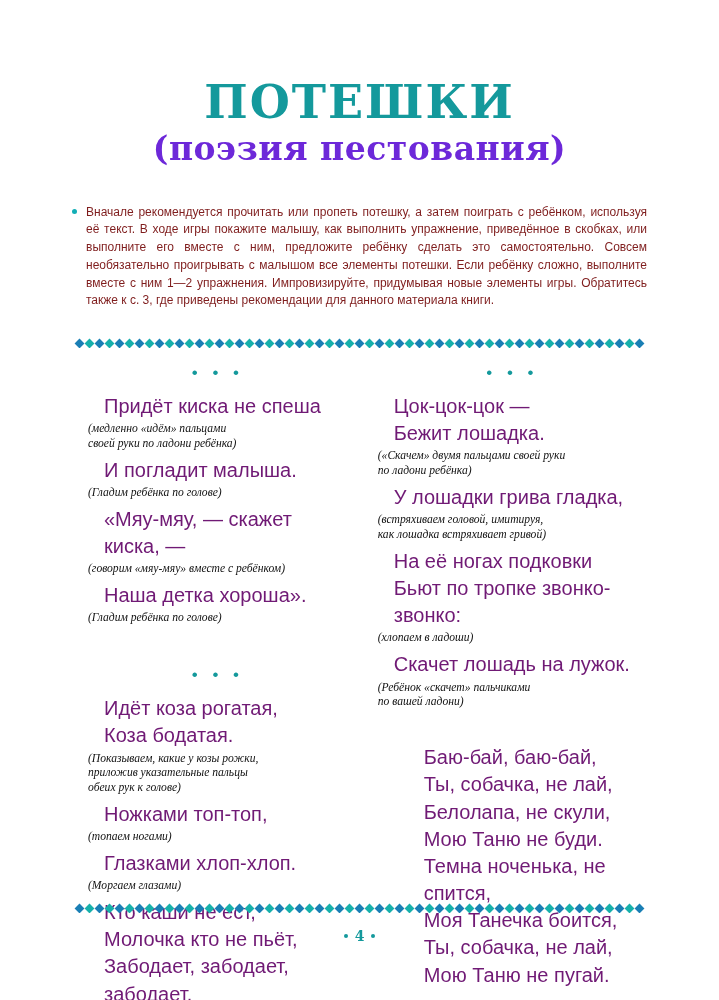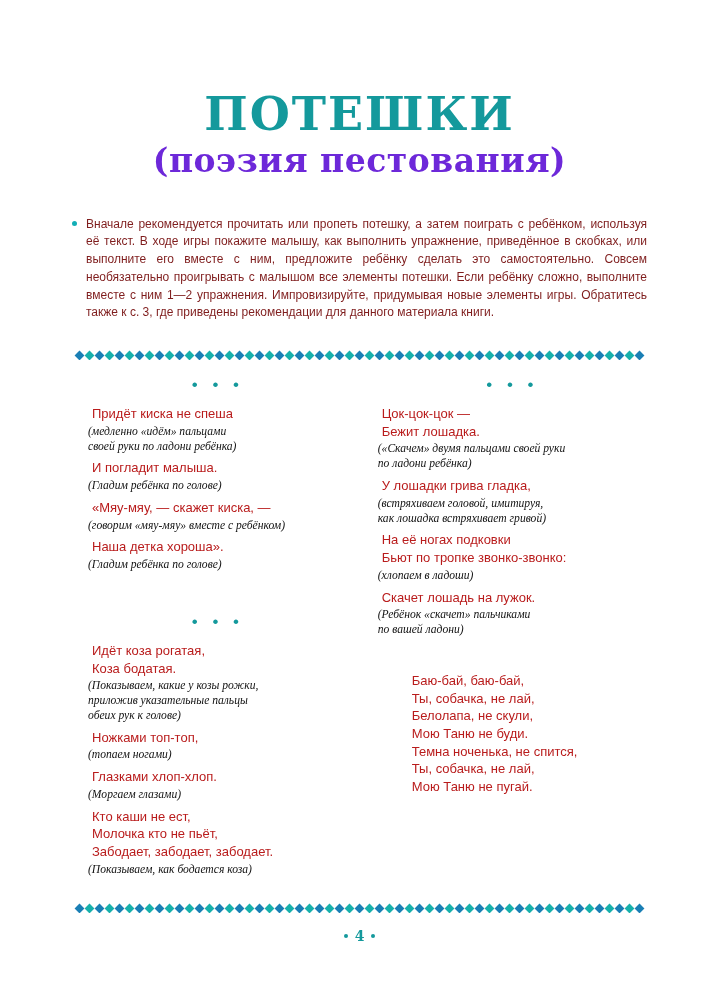--- a/index.html
+++ b/index.html
@@ -13,21 +13,21 @@
     font-family: "Liberation Sans", sans-serif;
     color: #1a1a1a;
     overflow: hidden;
     position: relative;
   }
   .page {
     position: relative;
     width: 719px;
     height: 968px;
     box-sizing: border-box;
-    padding: 12px 72px;
+    padding: 0 72px;
   }
 
   
   .title-block {
     padding-top: 78px;
     text-align: center;
     color: #1a9a9d;
   }
   .title-main {
     font-family: "DejaVu Serif", serif;
@@ -108,24 +108,24 @@
     color: #14999c;
     font-size: 17px;
     letter-spacing: 5px;
     line-height: 1;
     margin: 0 0 12px 0;
     user-select: none;
   }
   .dots.spaced { margin-top: 40px; }
 
   .verse {
-    font-size: 13px;
+    font-size: 20px;
     line-height: 1.36;
-    color: #b91c1c;
-    margin: 0 0 2px 4px;
+    color: #701a75;
+    margin: 0 0 2px 16px;
   }
   .verse .line { display: block; }
 
   .stage {
     font-family: "Liberation Serif", serif;
     font-style: italic;
     font-size: 11.6px;
     line-height: 1.28;
     color: #111111;
     margin: 1px 0 5px 0;
@@ -326,20 +326,21 @@
         <div class="stage">
           <span class="line">(Ребёнок «скачет» пальчиками</span>
           <span class="line">по вашей ладони)</span>
         </div>
         <div class="verse right-shift" style="margin-top: 34px;">
           <span class="line">Баю-бай, баю-бай,</span>
           <span class="line">Ты, собачка, не лай,</span>
           <span class="line">Белолапа, не скули,</span>
           <span class="line">Мою Таню не буди.</span>
           <span class="line">Темна ноченька, не спится,</span>
+          <span class="line">Моя Танечка боится,</span>
           <span class="line">Ты, собачка, не лай,</span>
           <span class="line">Мою Таню не пугай.</span>
         </div>
       </div>
   </div>
 
   <div class="rule footer-rule">
       <span class="dia a"></span>
       <span class="dia b"></span>
       <span class="dia a"></span>

